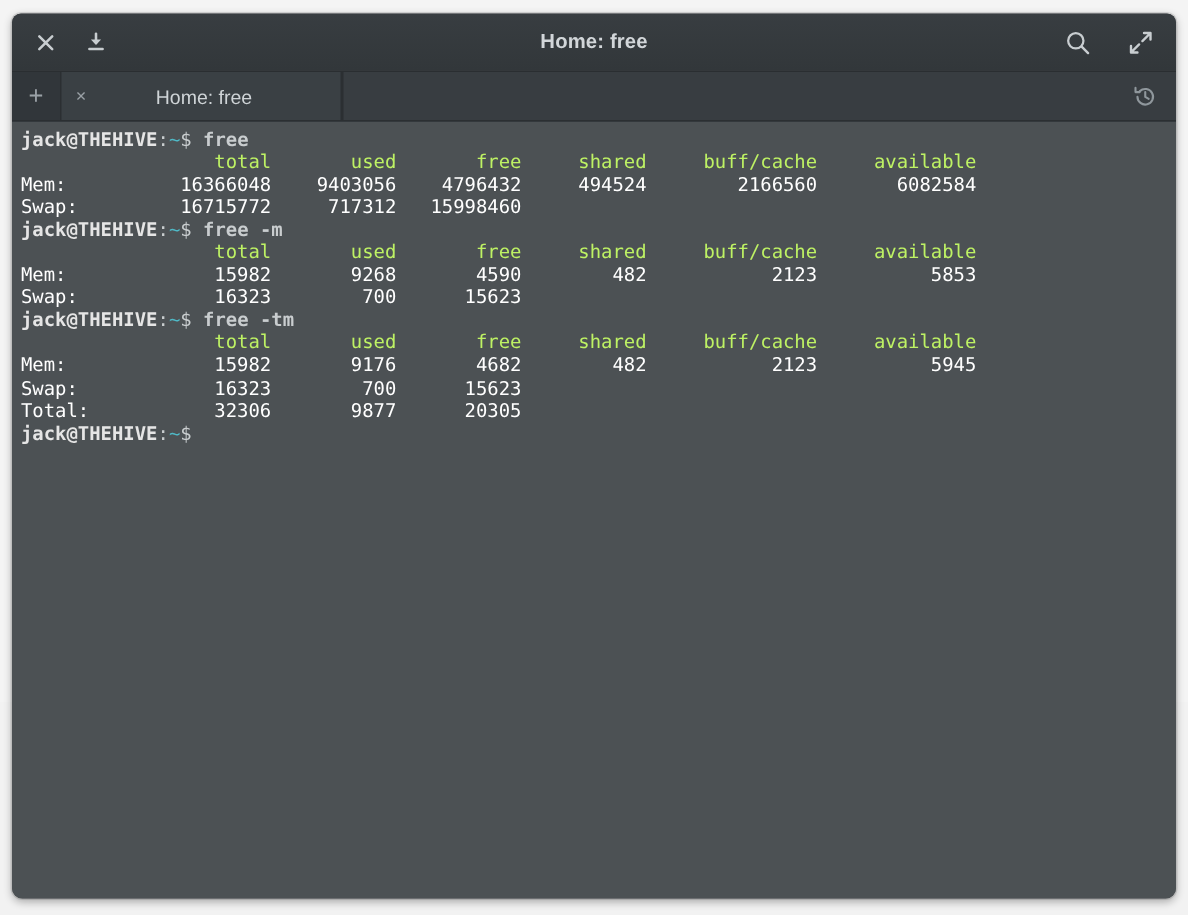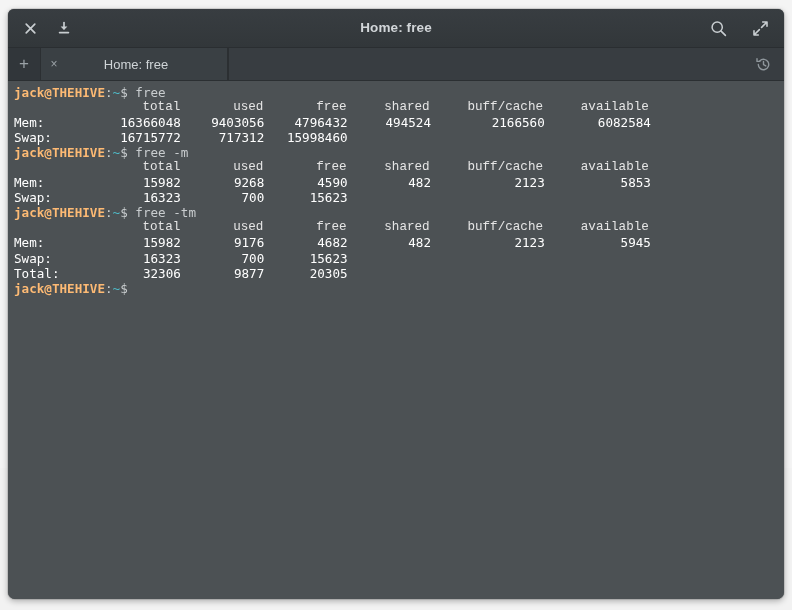--- a/index.html
+++ b/index.html
@@ -165,26 +165,26 @@
     padding: 4px 0 0 6px;
     font-family: "DejaVu Sans Mono", "Liberation Mono", monospace;
     font-size: 12.6px;
     line-height: 15.05px;
     color: #c9cdcf;
     overflow: hidden;
     white-space: pre;
     cursor: text;
   }
   .line { white-space: pre; }
-  .usr  { color: #fdba74; font-weight: bold; }
+  .usr  { color: #e5e5e5; font-weight: bold; }
   .colon{ color: #c9cdcf; }
   .tilde{ color: #4fb9c6; }
   .dollar{ color: #c9cdcf; }
-  .cmd  { color: #c9cdcf; }
-  .hdr  { color: #e5e5e5; font-family: Liberation Mono, monospace; }
+  .cmd  { color: #c9cdcf; font-weight: bold; }
+  .hdr  { color: #bef264; }
   .val  { color: #ffffff; }
 </style>
 </head>
 <body>
 
 <div id="stage">
 
   <div class="window">
 
     <div class="titlebar">

